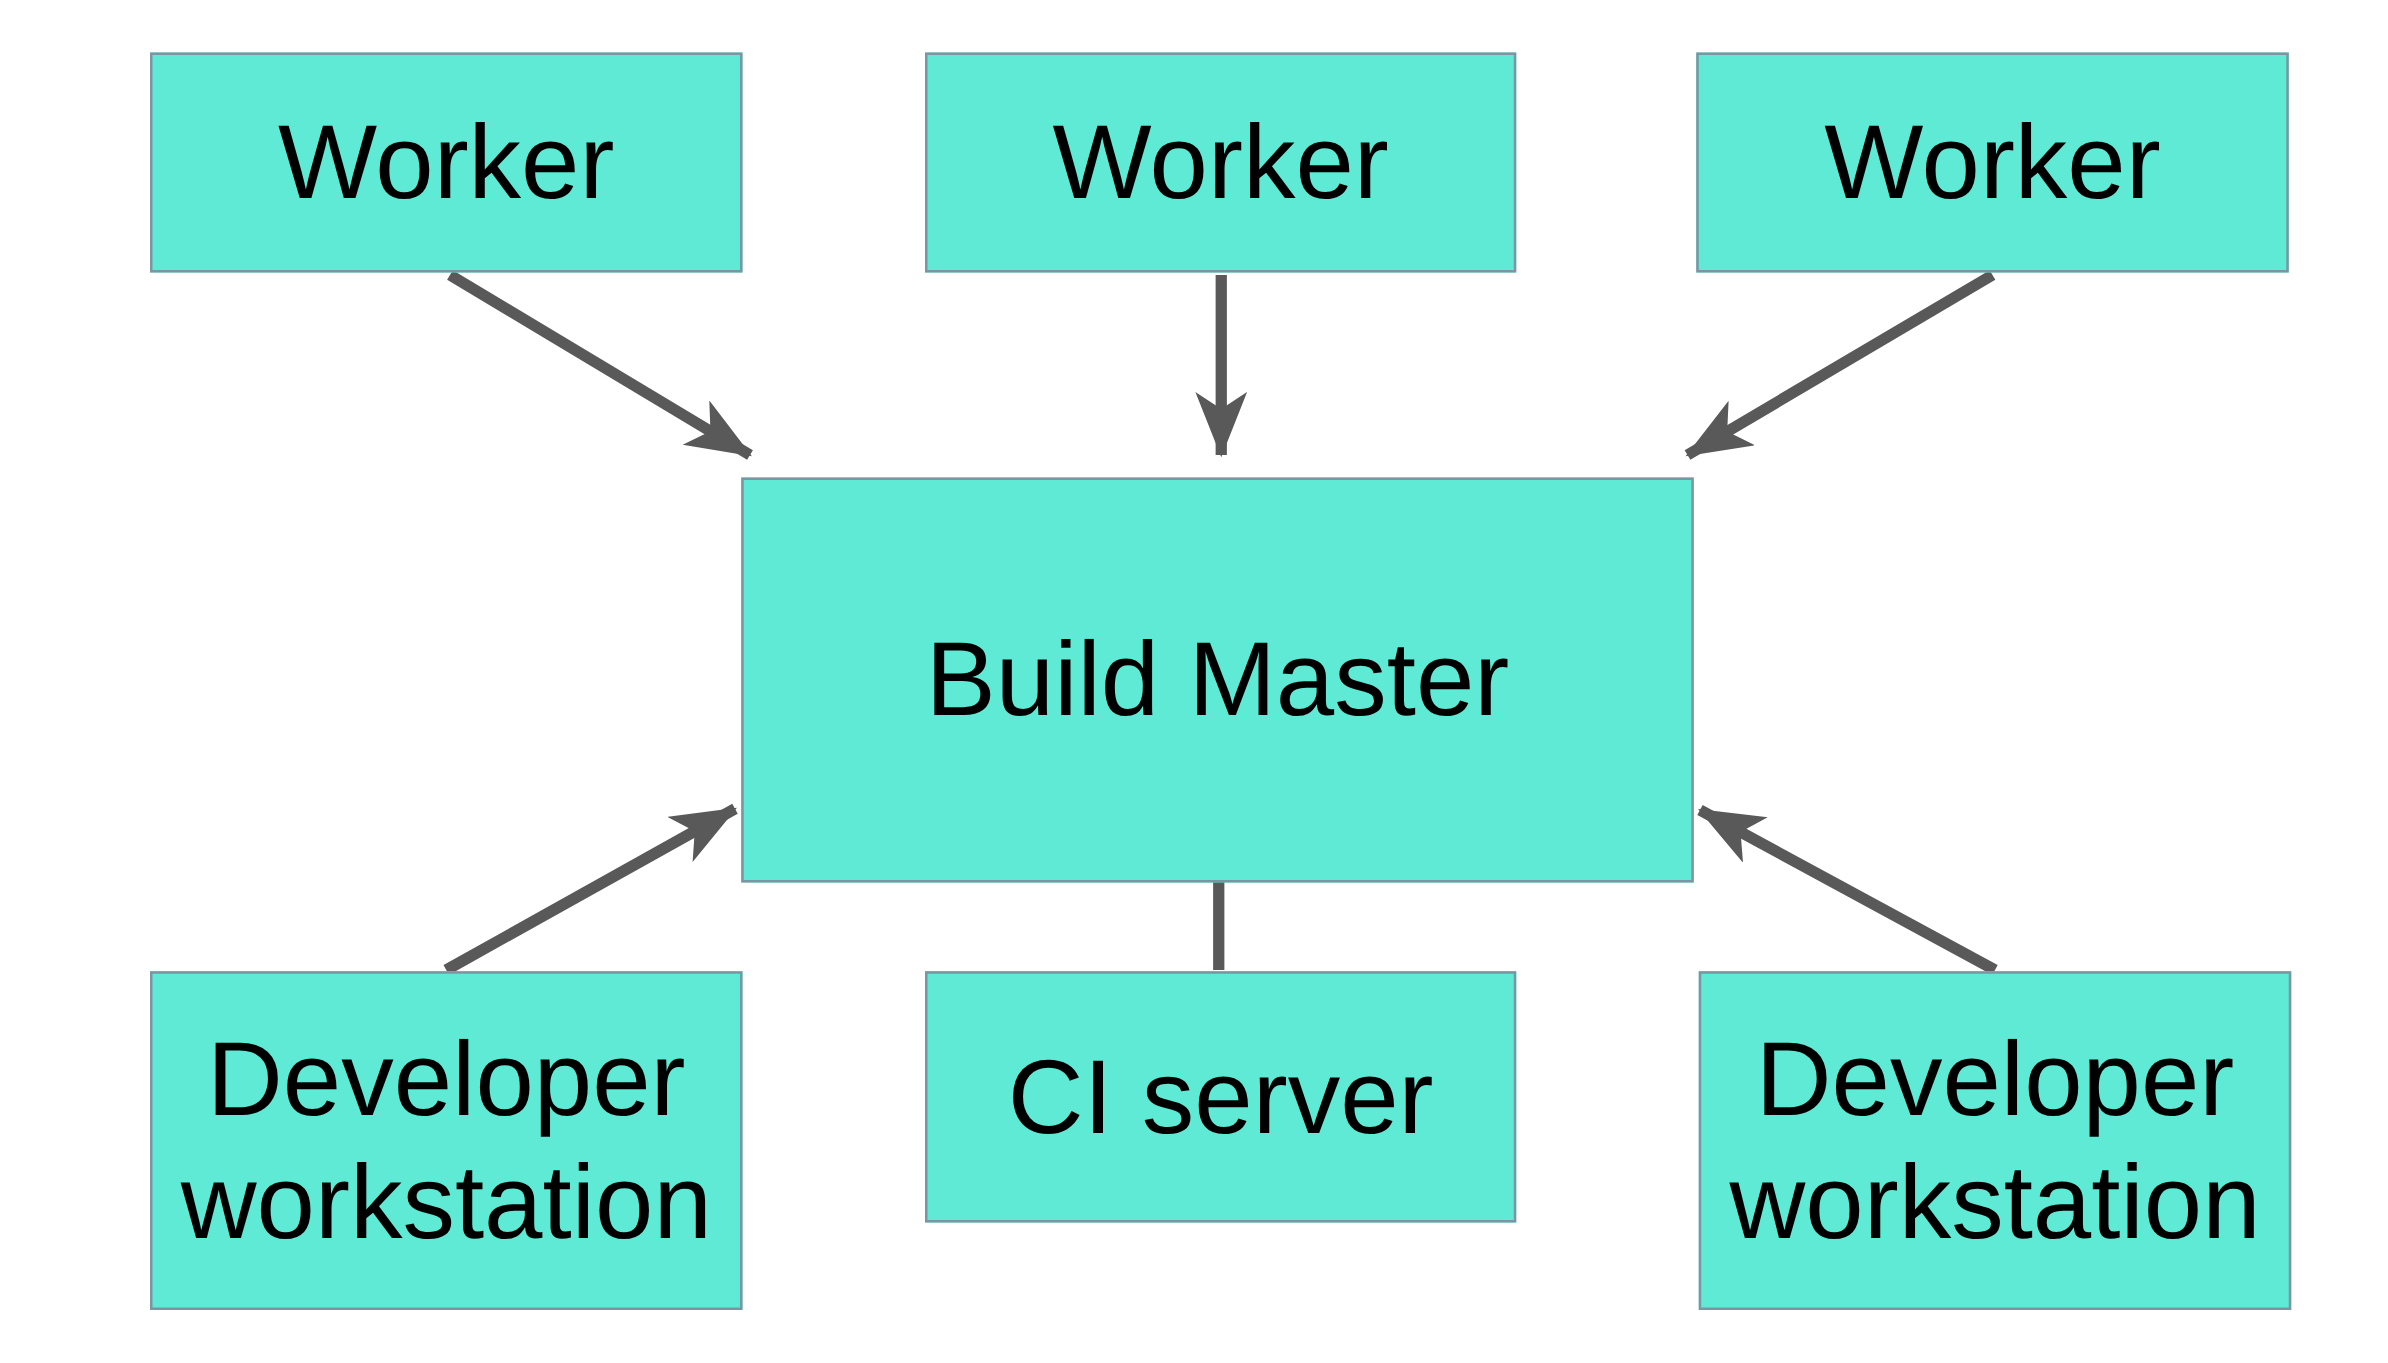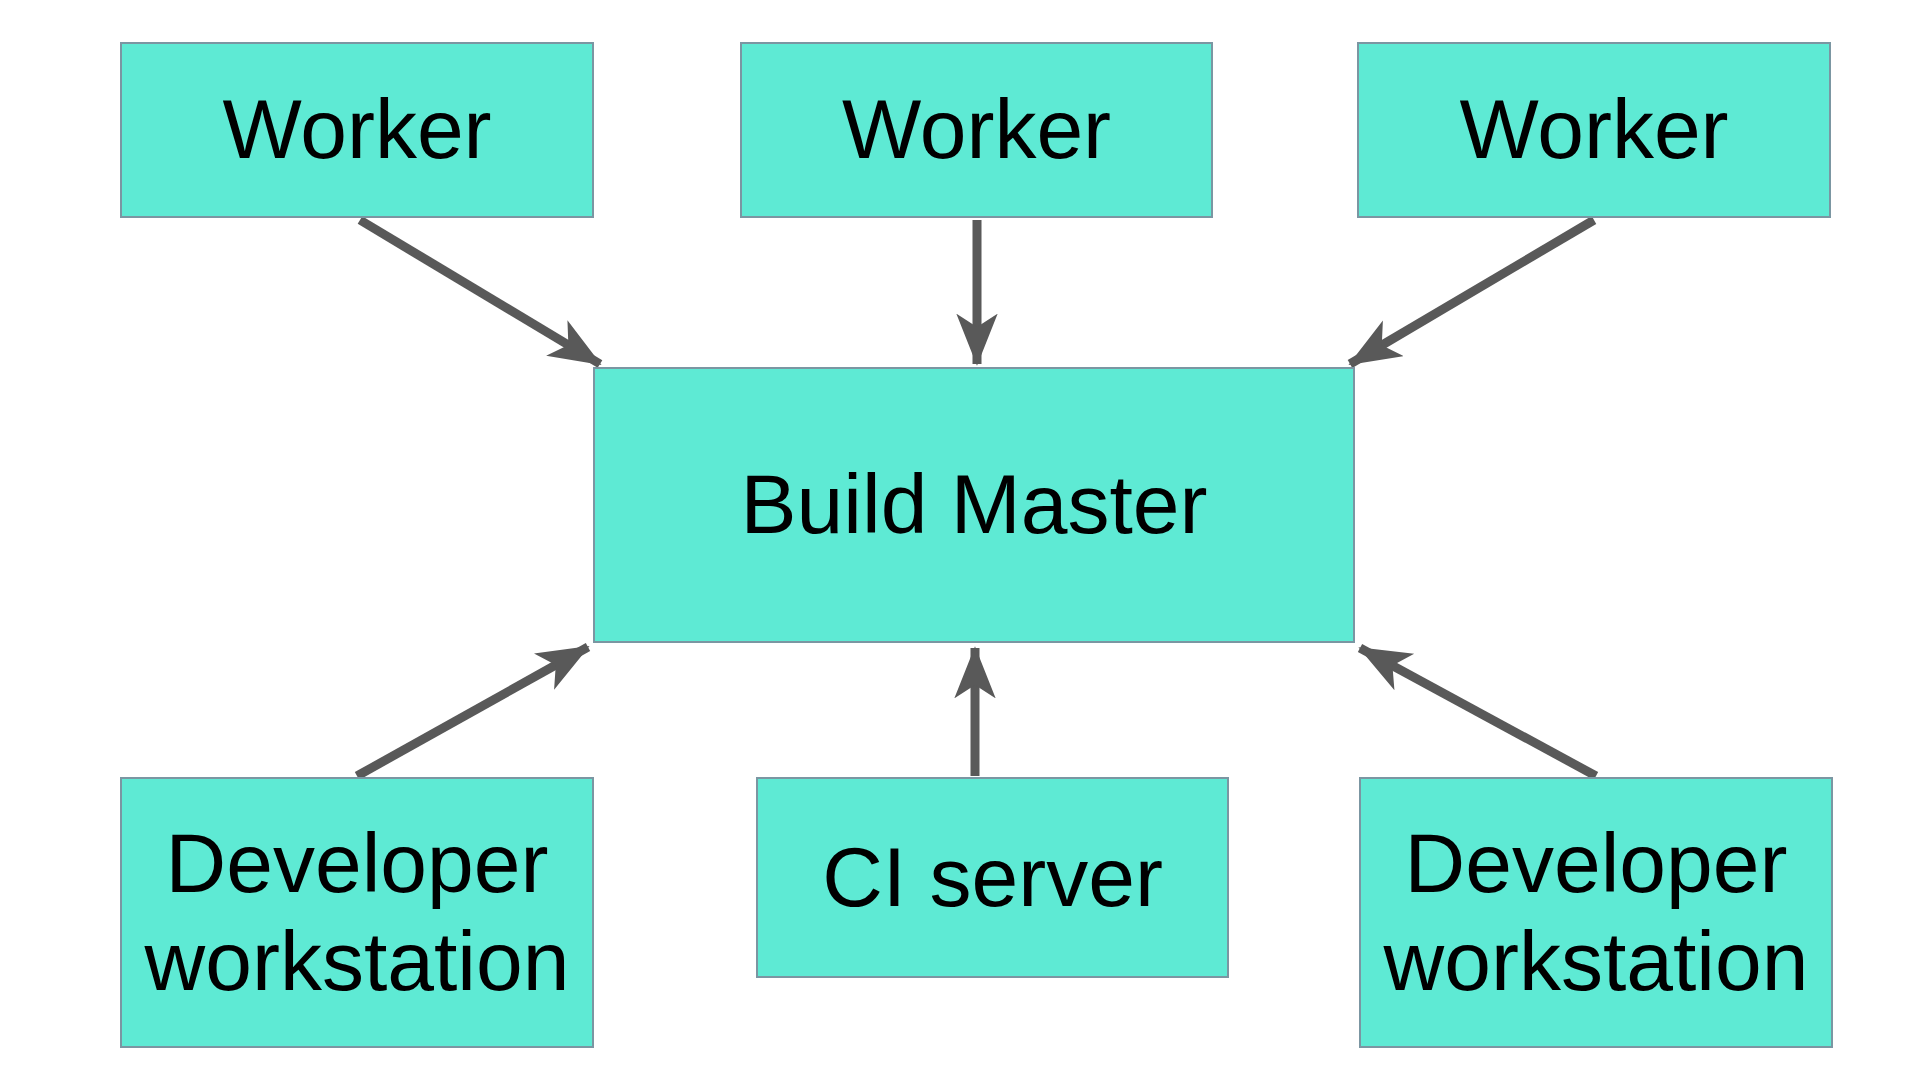--- a/index.html
+++ b/index.html
@@ -28,24 +28,24 @@
     font-size: 84px;
     line-height: 1.16;
     letter-spacing: 0px;
   }
   .node .label { padding: 0 8px; }
   
   .n-worker1 { left: 120px; top: 42px;  width: 474px; height: 176px; }
   .n-worker2 { left: 740px; top: 42px;  width: 473px; height: 176px; }
   .n-worker3 { left: 1357px; top: 42px; width: 474px; height: 176px; }
   
-  .n-build-master { left: 593px; top: 367px; width: 762px; height: 276px; }
+  .n-build-master { left: 593px; top: 382px; width: 762px; height: 324px; }
   
   .n-dev-left  { left: 120px;  top: 777px; width: 474px; height: 271px; }
-  .n-ci-server { left: 740px;  top: 777px; width: 473px; height: 201px; margin-left: 16px; }
+  .n-ci-server { left: 740px;  top: 777px; width: 473px; height: 201px; }
   .n-dev-right { left: 1359px; top: 777px; width: 474px; height: 271px; }
 
   .edges-layer {
     position: absolute;
     left: 0; top: 0;
     width: 1910px;
     height: 1090px;
     pointer-events: none;
   }
 </style>

